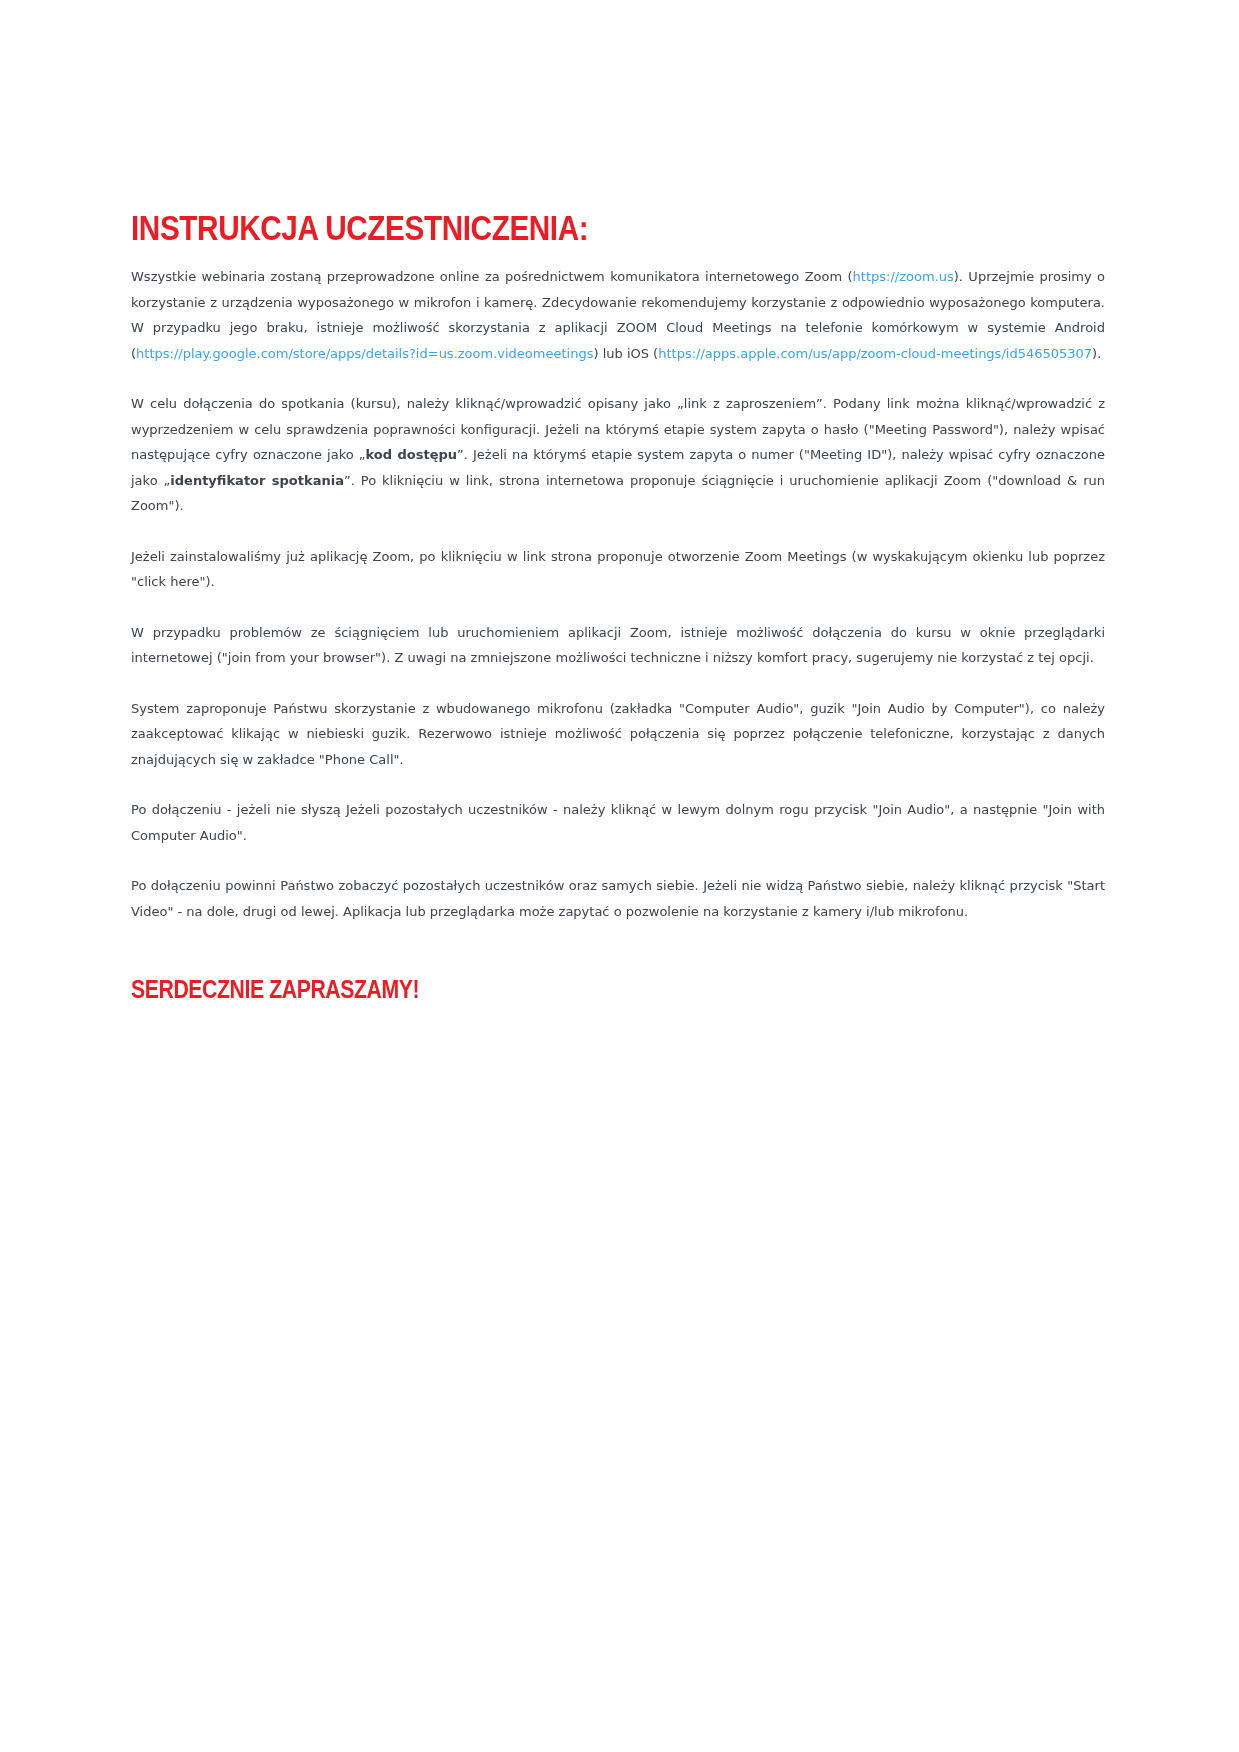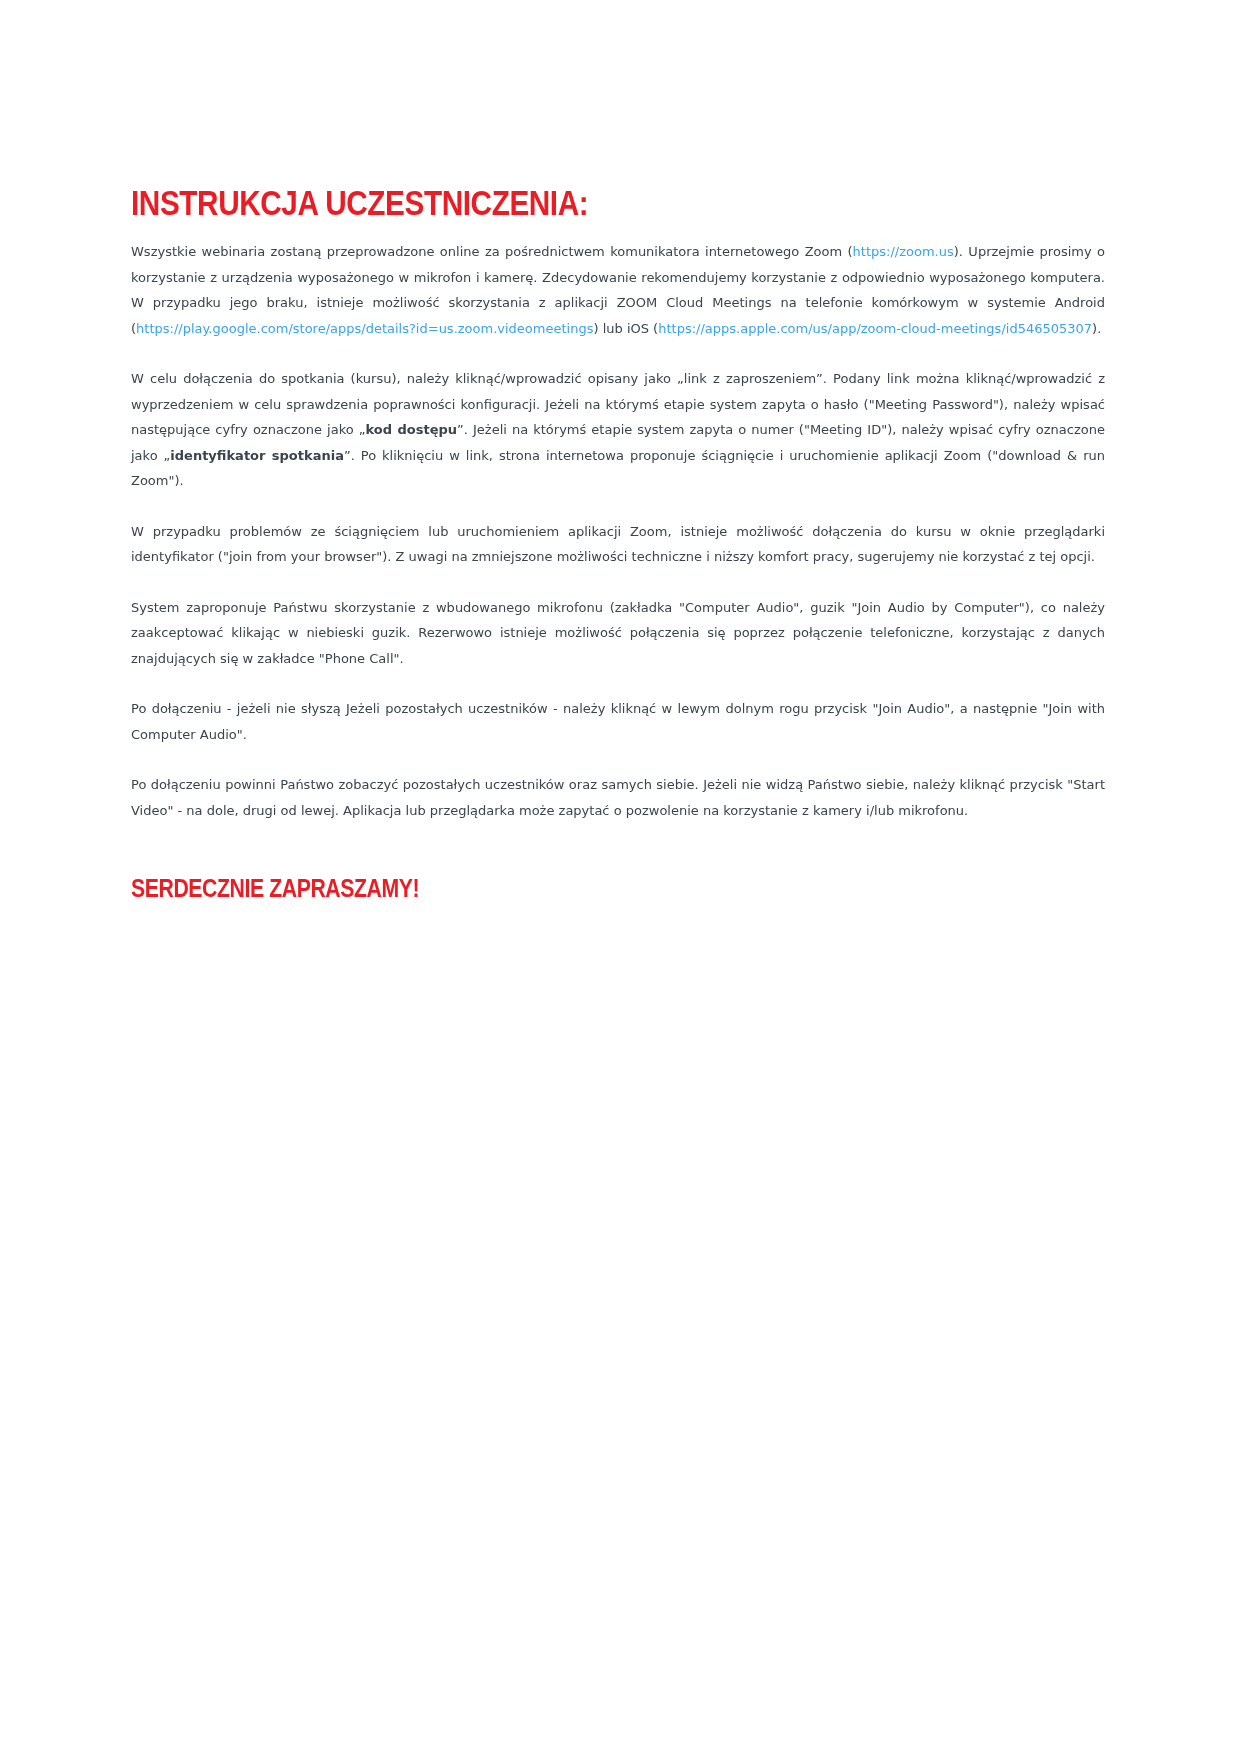--- a/index.html
+++ b/index.html
@@ -17,21 +17,21 @@
   body {
     width: 1239px;
     height: 1752px;
     background: var(--page-background);
     position: relative;
     overflow: hidden;
   }
   .content {
     position: absolute;
     left: 131px;
-    top: 183px;
+    top: 208px;
     width: 974px;
   }
   .doc-title {
     margin: 0 0 16px 0;
     font-family: "Liberation Sans", sans-serif;
     font-weight: 700;
     font-size: 35px;
     letter-spacing: -0.5px;
     color: var(--title-color);
     transform: scaleX(0.85);
@@ -67,19 +67,20 @@
   }
 </style>
 </head>
 <body>
 
 <div class="content">
   <h1 class="doc-title">INSTRUKCJA UCZESTNICZENIA:</h1>
   <div>
       <p class="para"><span>Wszystkie webinaria zostaną przeprowadzone online za pośrednictwem komunikatora internetowego Zoom (</span><a href="#">https://zoom.us</a><span>). Uprzejmie prosimy o korzystanie z urządzenia wyposażonego w mikrofon i kamerę. Zdecydowanie rekomendujemy korzystanie z odpowiednio wyposażonego komputera. W przypadku jego braku, istnieje możliwość skorzystania z aplikacji ZOOM Cloud Meetings na telefonie komórkowym w systemie Android (</span><a href="#">https://play.google.com/store/apps/details?id=us.zoom.videomeetings</a><span>) lub iOS (</span><a href="#">https://apps.apple.com/us/app/zoom-cloud-meetings/id546505307</a><span>).</span></p>
       <p class="para"><span>W celu dołączenia do spotkania (kursu), należy kliknąć/wprowadzić opisany jako „link z zaproszeniem”. Podany link można kliknąć/wprowadzić z wyprzedzeniem w celu sprawdzenia poprawności konfiguracji. Jeżeli na którymś etapie system zapyta o hasło ("Meeting Password"), należy wpisać następujące cyfry oznaczone jako „</span><strong>kod dostępu</strong><span>”. Jeżeli na którymś etapie system zapyta o numer ("Meeting ID"), należy wpisać cyfry oznaczone jako „</span><strong>identyfikator spotkania</strong><span>”. Po kliknięciu w link, strona internetowa proponuje ściągnięcie i uruchomienie aplikacji Zoom ("download &amp; run Zoom").</span></p>
-      <p class="para"><span>W przypadku problemów ze ściągnięciem lub uruchomieniem aplikacji Zoom, istnieje możliwość dołączenia do kursu w oknie przeglądarki identyfikator ("join from your browser"). Z uwagi na zmniejszone możliwości techniczne i niższy komfort pracy, sugerujemy nie korzystać z tej opcji.</span></p>
+      <p class="para"><span>Jeżeli zainstalowaliśmy już aplikację Zoom, po kliknięciu w link strona proponuje otworzenie Zoom Meetings (w wyskakującym okienku lub poprzez "click here").</span></p>
+      <p class="para"><span>W przypadku problemów ze ściągnięciem lub uruchomieniem aplikacji Zoom, istnieje możliwość dołączenia do kursu w oknie przeglądarki internetowej ("join from your browser"). Z uwagi na zmniejszone możliwości techniczne i niższy komfort pracy, sugerujemy nie korzystać z tej opcji.</span></p>
       <p class="para"><span>System zaproponuje Państwu skorzystanie z wbudowanego mikrofonu (zakładka "Computer Audio", guzik "Join Audio by Computer"), co należy zaakceptować klikając w niebieski guzik. Rezerwowo istnieje możliwość połączenia się poprzez połączenie telefoniczne, korzystając z danych znajdujących się w zakładce "Phone Call".</span></p>
       <p class="para"><span>Po dołączeniu - jeżeli nie słyszą Jeżeli pozostałych uczestników - należy kliknąć w lewym dolnym rogu przycisk "Join Audio", a następnie "Join with Computer Audio".</span></p>
       <p class="para"><span>Po dołączeniu powinni Państwo zobaczyć pozostałych uczestników oraz samych siebie. Jeżeli nie widzą Państwo siebie, należy kliknąć przycisk "Start Video" - na dole, drugi od lewej. Aplikacja lub przeglądarka może zapytać o pozwolenie na korzystanie z kamery i/lub mikrofonu.</span></p>
     </div>
   <p class="closing">SERDECZNIE ZAPRASZAMY!</p>
 </div>
 
 </body></html>

